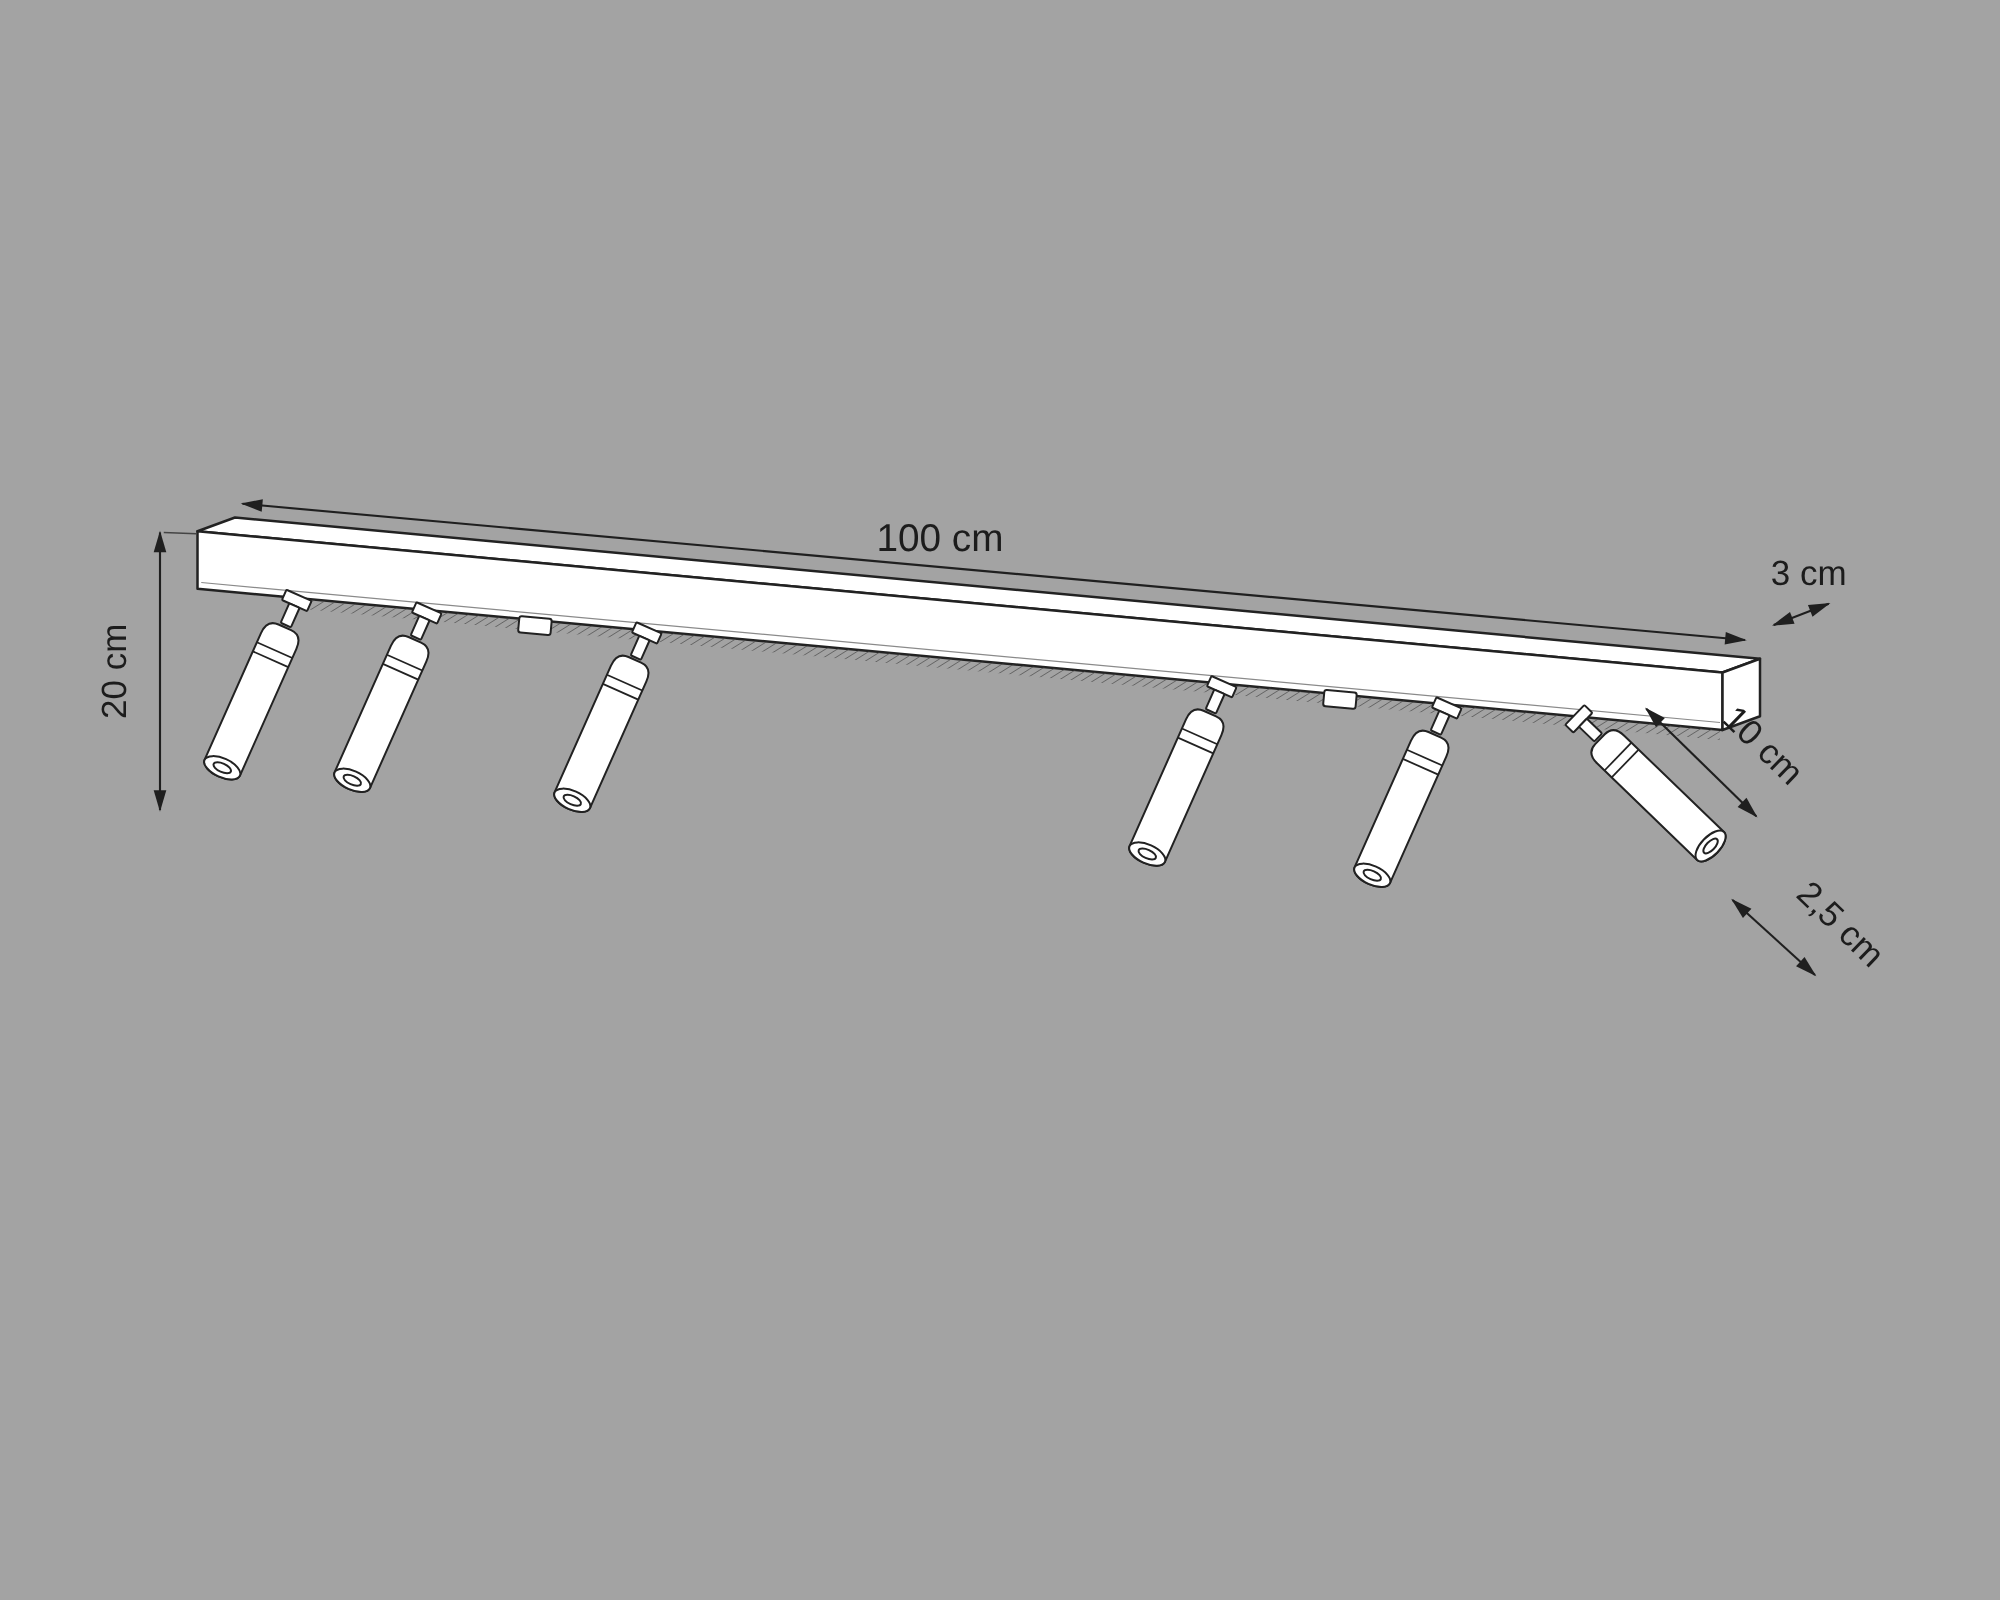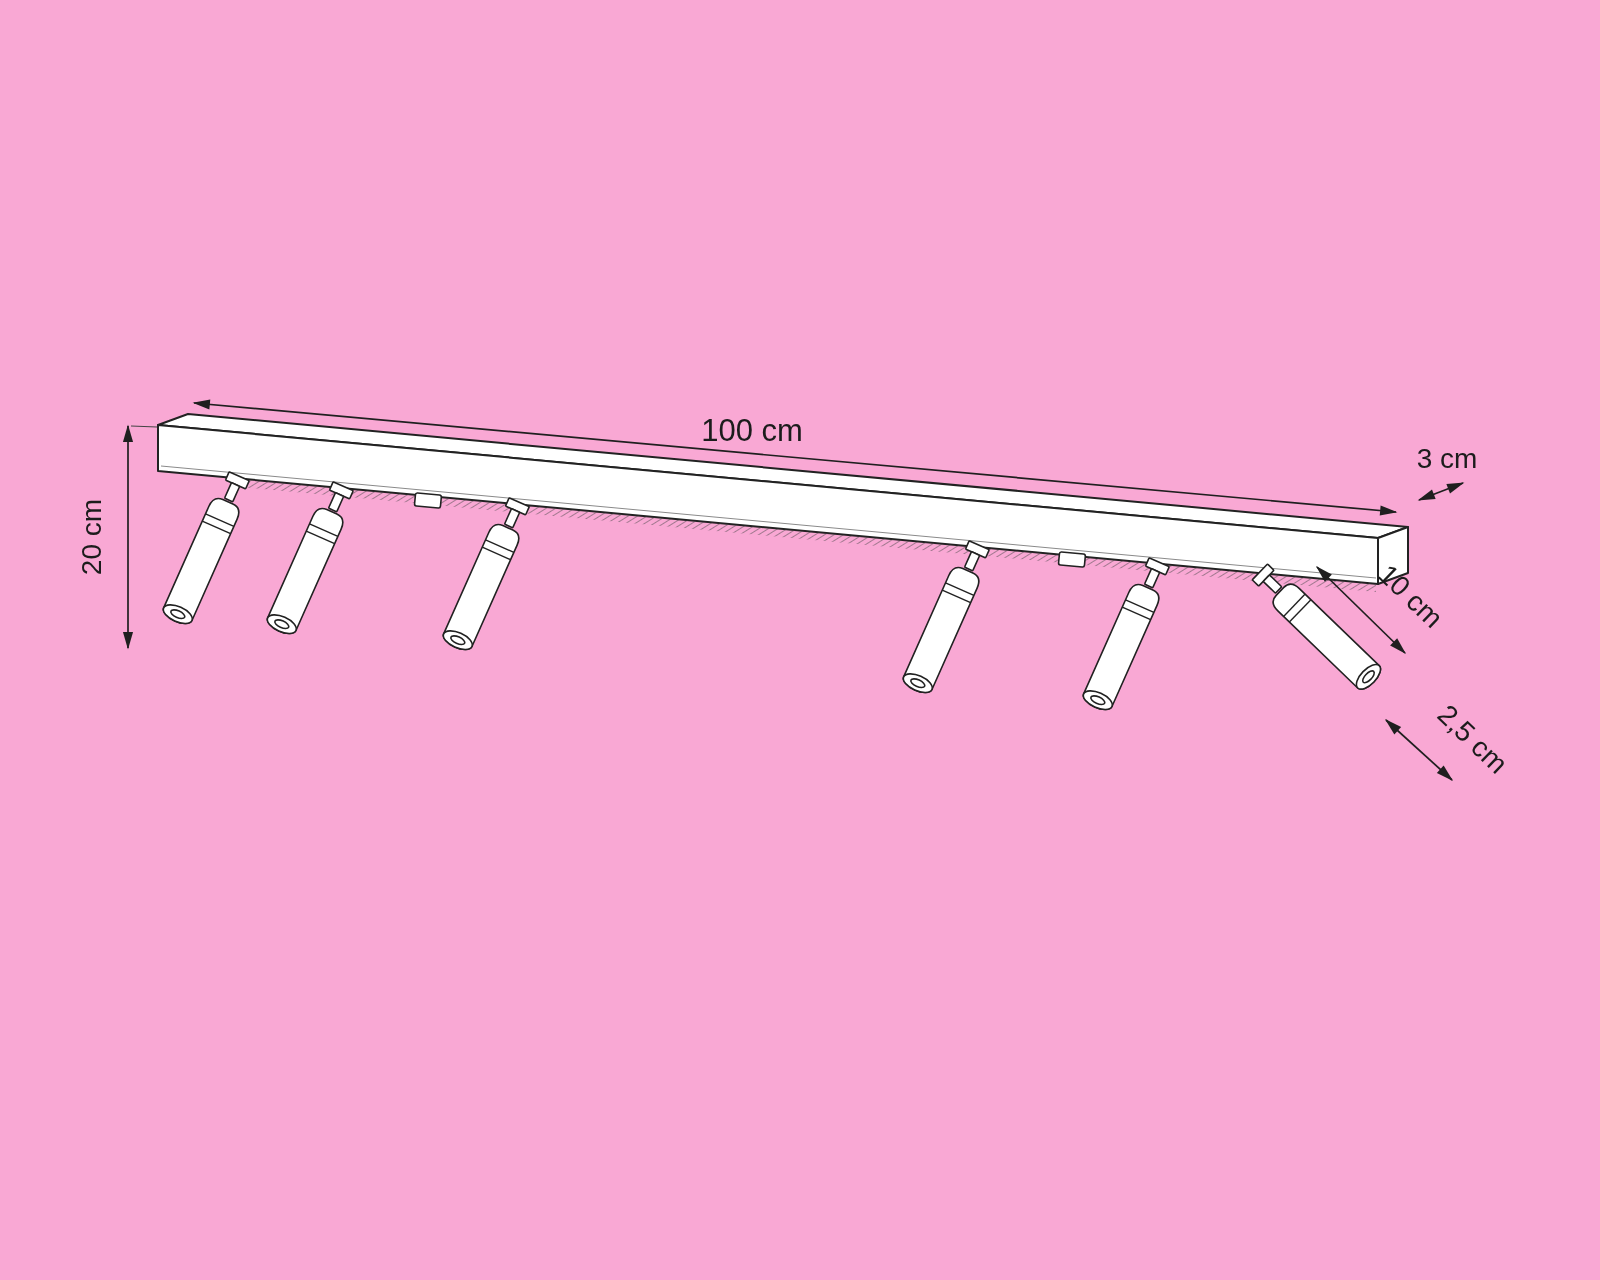--- a/index.html
+++ b/index.html
@@ -7,21 +7,21 @@
     padding: 0;
     background: #ffffff;
     width: 1600px;
     height: 1280px;
     font-family: "Liberation Sans", sans-serif;
   }
   .stage {
     position: relative;
     width: 1600px;
     height: 1280px;
-    background: #f9a8d4;
+    background: #a3a3a3;
     overflow: hidden;
   }
   svg text {
     fill: #1c1c1c;
     font-family: "Liberation Sans", "DejaVu Sans", sans-serif;
   }
   .dim-label   { font-size: 28px; }
   .dim-label-lg{ font-size: 31px; }
   .outline     { fill: #ffffff; stroke: #222222; stroke-width: 2; stroke-linejoin: round; }
   .thin        { stroke: #8a8a8a; stroke-width: 1; }

